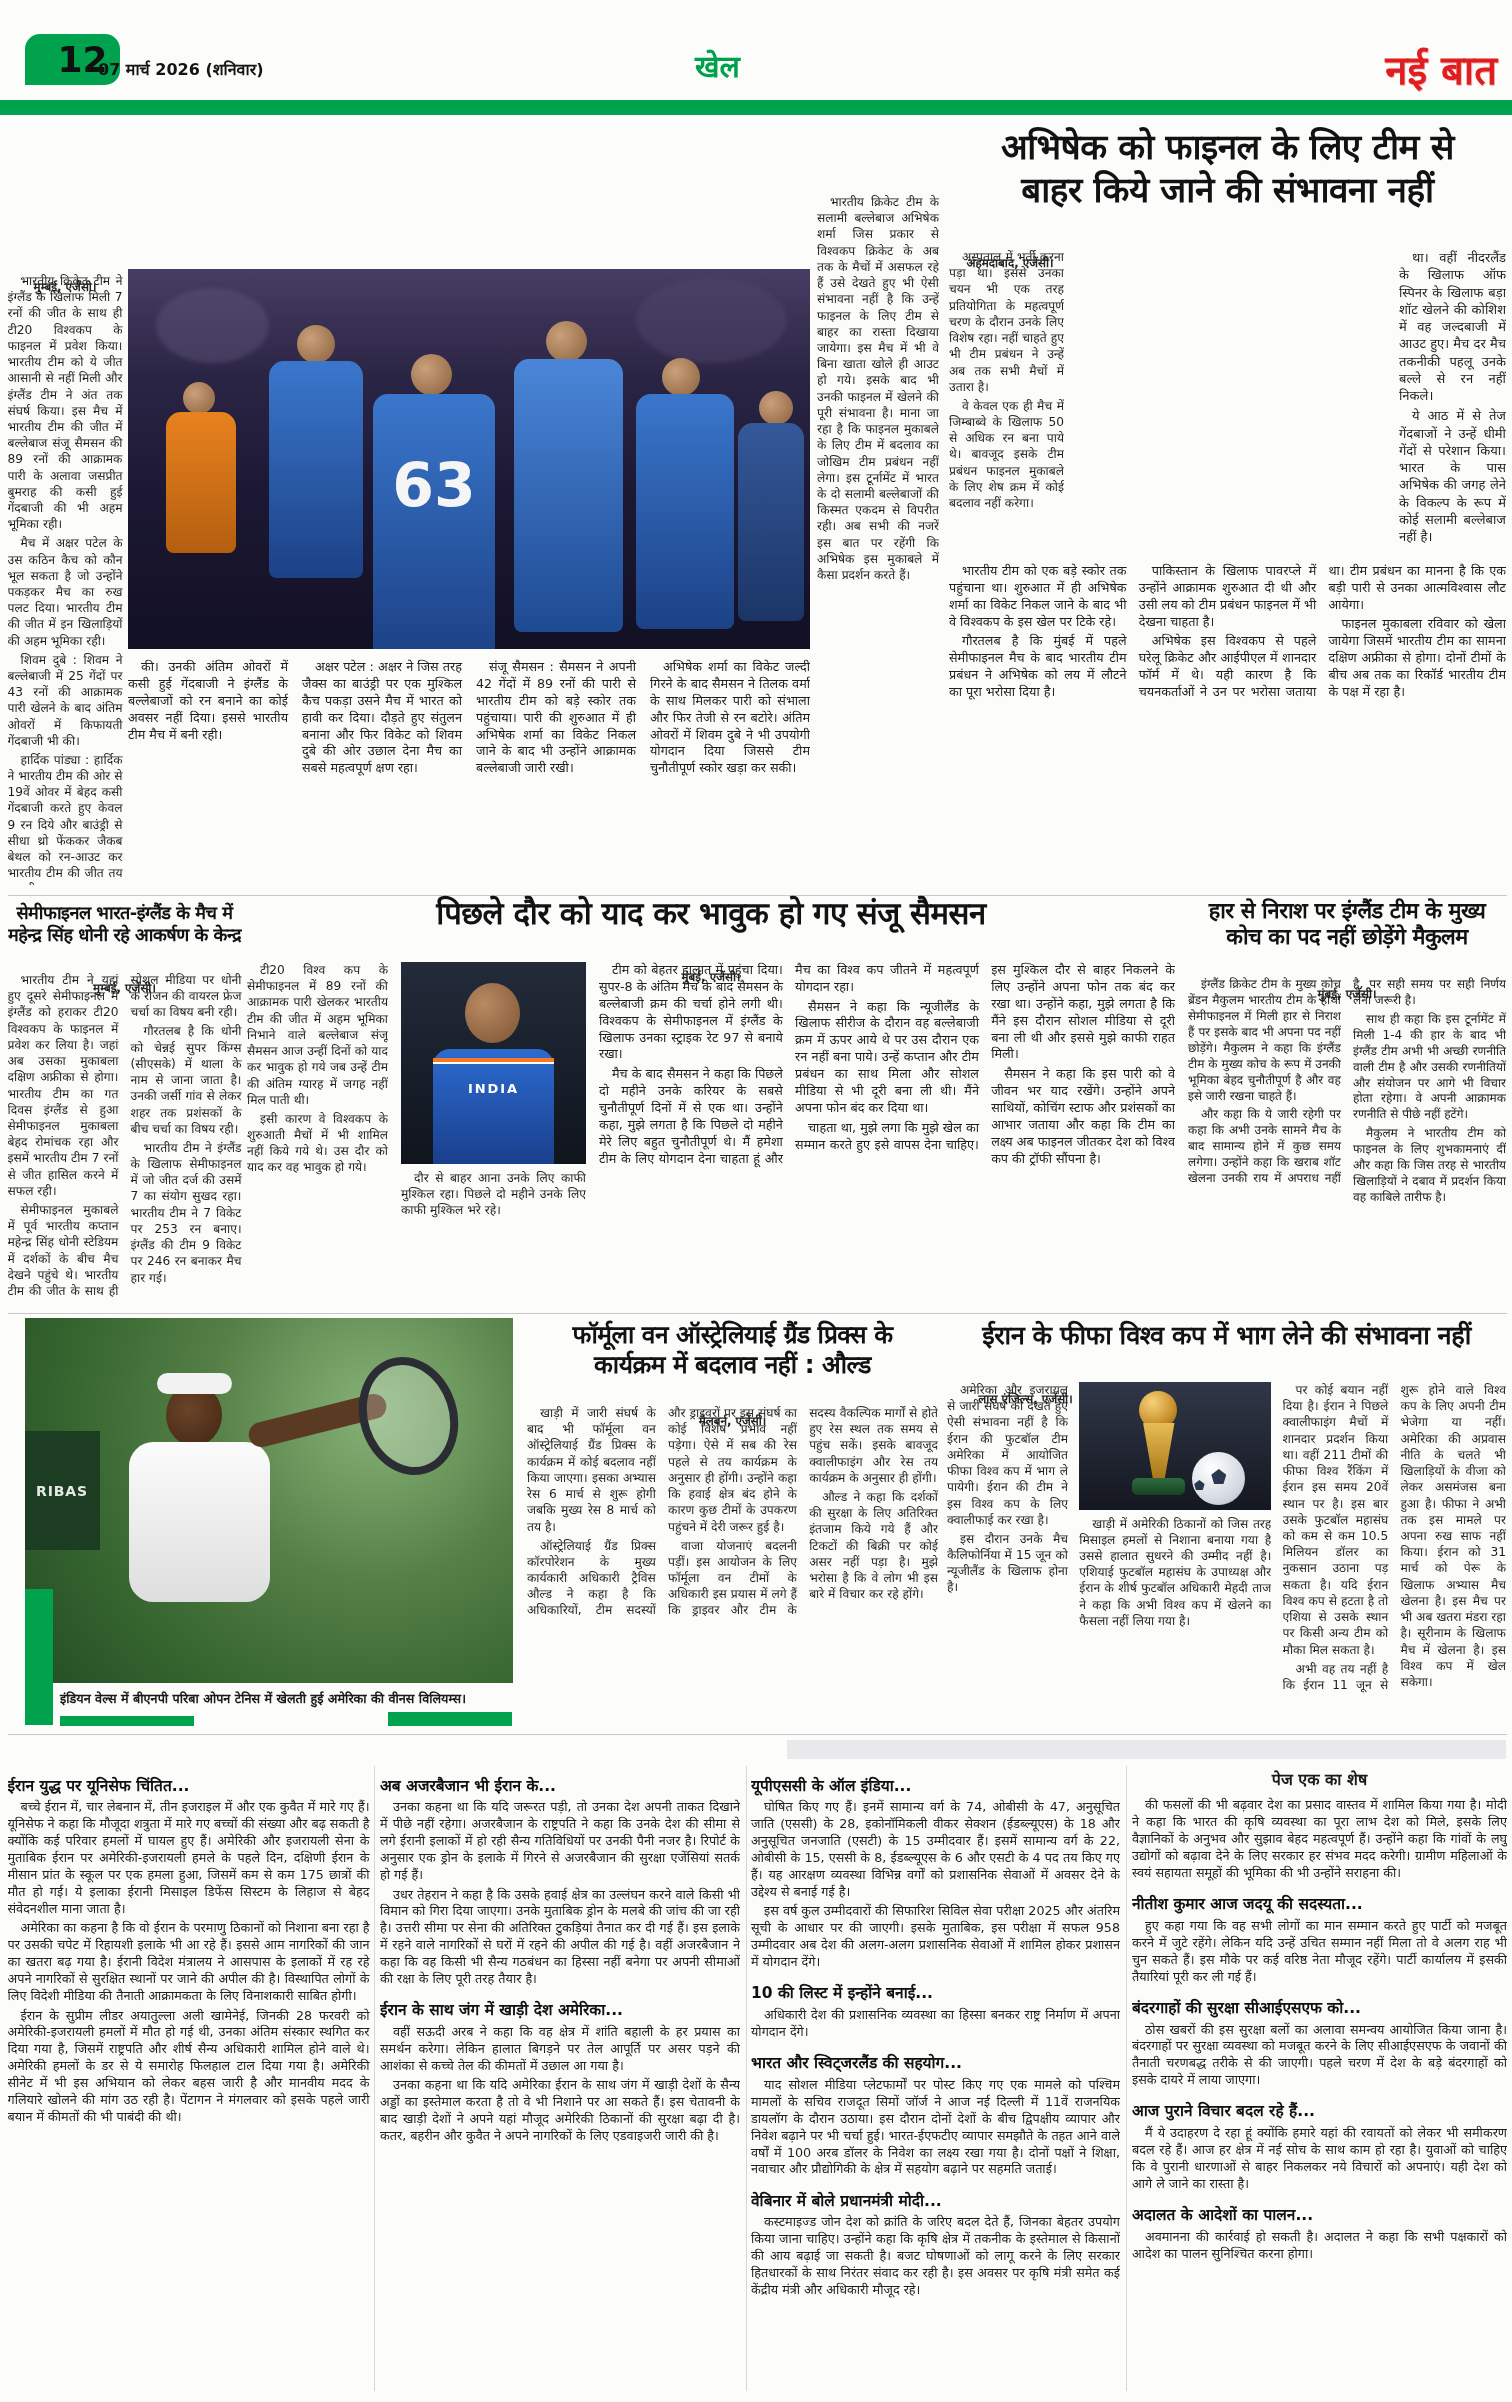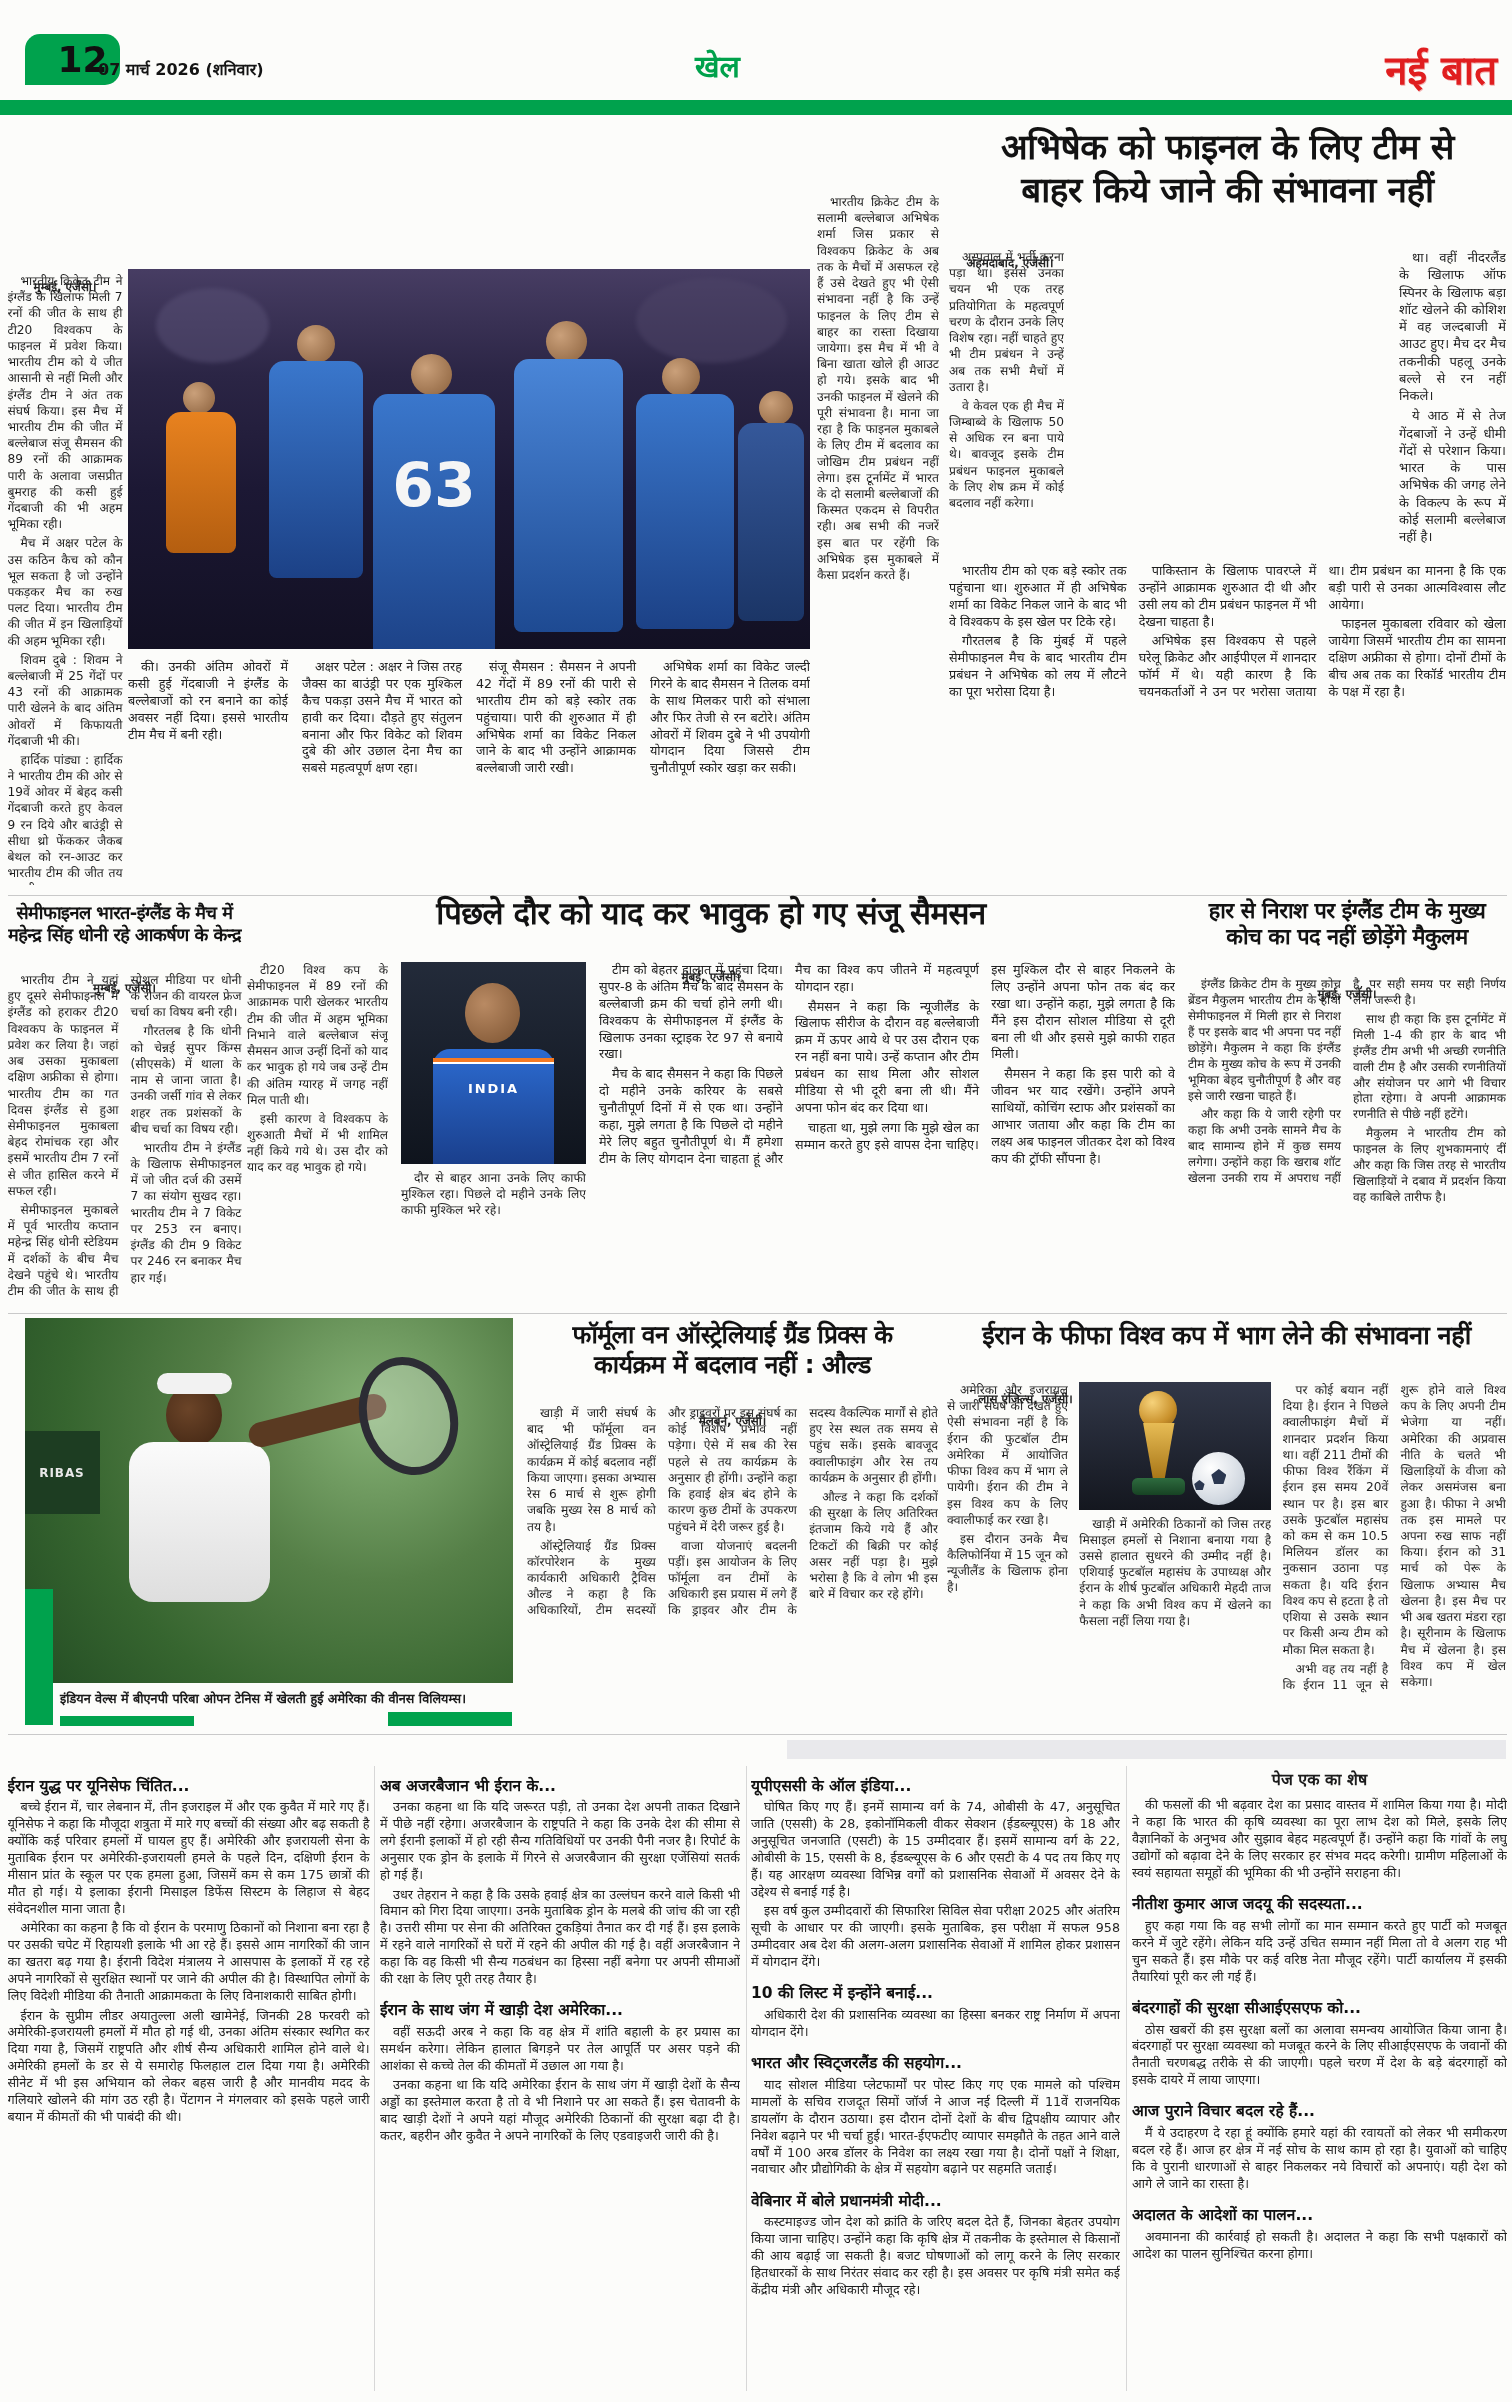--- a/index.html
+++ b/index.html
@@ -180,21 +180,21 @@
   <div class="abs body cols2" style="left:1188px;top:977px;width:318px;height:330px;font-size:12px;">
       <p>इंग्लैंड क्रिकेट टीम के मुख्य कोच ब्रेंडन मैकुलम भारतीय टीम के हाथों सेमीफाइनल में मिली हार से निराश हैं पर इसके बाद भी अपना पद नहीं छोड़ेंगे। मैकुलम ने कहा कि इंग्लैंड टीम के मुख्य कोच के रूप में उनकी भूमिका बेहद चुनौतीपूर्ण है और वह इसे जारी रखना चाहते हैं।</p>
       <p>और कहा कि ये जारी रहेगी पर कहा कि अभी उनके सामने मैच के बाद सामान्य होने में कुछ समय लगेगा। उन्होंने कहा कि खराब शॉट खेलना उनकी राय में अपराध नहीं है, पर सही समय पर सही निर्णय लेना जरूरी है।</p>
       <p>साथ ही कहा कि इस टूर्नामेंट में मिली 1-4 की हार के बाद भी इंग्लैंड टीम अभी भी अच्छी रणनीति वाली टीम है और उसकी रणनीतियों और संयोजन पर आगे भी विचार होता रहेगा। वे अपनी आक्रामक रणनीति से पीछे नहीं हटेंगे।</p>
       <p>मैकुलम ने भारतीय टीम को फाइनल के लिए शुभकामनाएं दीं और कहा कि जिस तरह से भारतीय खिलाड़ियों ने दबाव में प्रदर्शन किया वह काबिले तारीफ है।</p>
     </div>
 
   <div class="abs rule" style="left:7.5px;top:1313px;width:1499px;"></div>
 
   <div class="photo ph-f" style="left:24.5px;top:1318px;width:488px;height:365px;">
-    <div style="position:absolute;left:0;top:113px;width:75px;height:83px;background:#1d3d22;color:#e8e8e8;font-weight:700;font-size:12px;display:flex;align-items:center;justify-content:center;letter-spacing:0.9px;">
+    <div style="position:absolute;left:0;top:113px;width:75px;height:119px;background:#1d3d22;color:#e8e8e8;font-weight:700;font-size:14px;display:flex;align-items:center;justify-content:center;letter-spacing:0.9px;">
       <span>RIBAS</span>
     </div>
     <div style="position:absolute;left:141px;top:66px;width:56px;height:62px;border-radius:50%;background:radial-gradient(circle at 40% 40%,#6b4428,#3f2412);"></div>
     <div style="position:absolute;left:132px;top:55px;width:75px;height:21px;border-radius:11.3px;background:#f2f2f2;"></div>
     <div style="position:absolute;left:104px;top:124px;width:141px;height:160px;border-radius:24.5px;background:linear-gradient(180deg,#fbfbfb,#dedede);"></div>
     <div style="position:absolute;left:222px;top:90px;width:141px;height:24.5px;border-radius:13px;background:#5a3a22;transform:rotate(-14deg);"></div>
     <div style="position:absolute;left:335px;top:38px;width:81px;height:104px;border-radius:50%;border:8.5px solid #2c2c34;background:rgba(255,255,255,.25);transform:rotate(-18deg);"></div>
   </div>
   <div class="green-acc" style="left:24.5px;top:1589px;width:28px;height:136px;"></div>
   <div class="abs caption" style="left:60px;top:1689px;width:456px;">इंडियन वेल्स में बीएनपी परिबा ओपन टेनिस में खेलती हुई अमेरिका की वीनस विलियम्स।</div>

